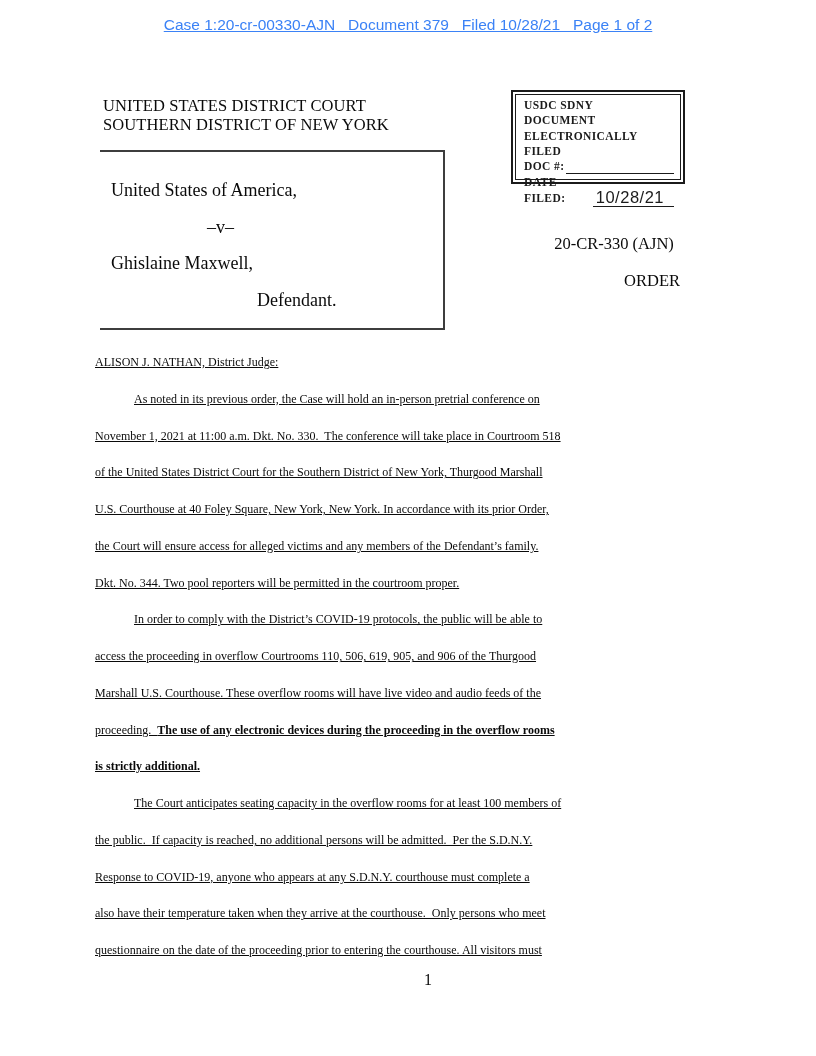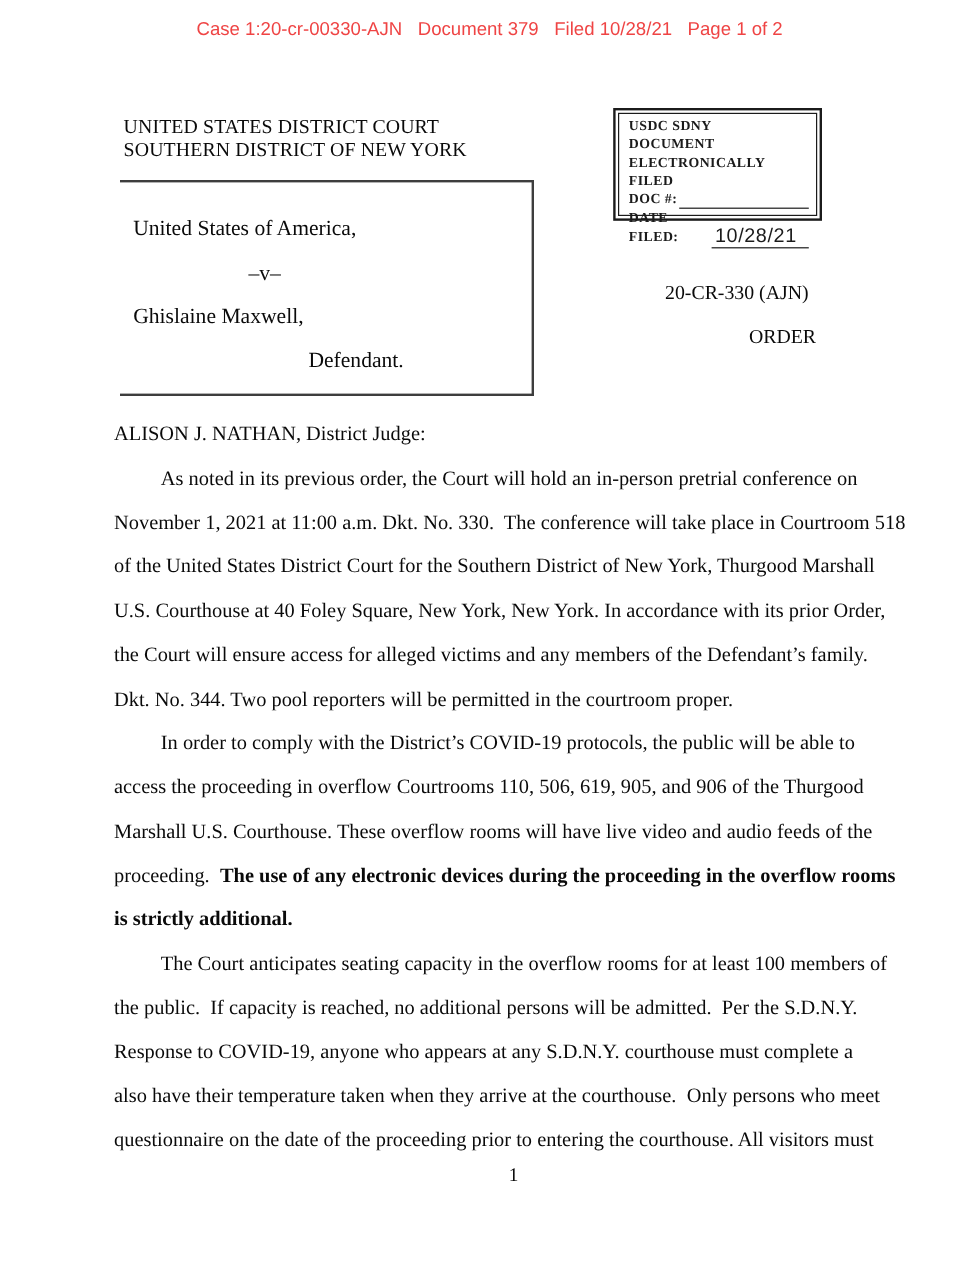--- a/index.html
+++ b/index.html
@@ -99,40 +99,41 @@
     text-align: center;
     font-size: 16.5px;
   }
   .order-title { margin-top: 17px; text-align: right; }
 
   .body-block {
     position: absolute;
     left: 95px;
     top: 344px;
     width: 632px;
-    font-size: 17px;
+    font-size: 12px;
     line-height: 36.77px;
+    text-decoration: underline;
   }
   .line { white-space: pre; }
   .indent { padding-left: 39px; }
   .bold { font-weight: bold; }
 
   .page-number {
     position: absolute;
     left: 424px;
     top: 971px;
     font-size: 16px;
   }
 </style>
 </head>
 <body>
 
 <div class="page">
 
-  <div class="pdf-header" style="color: #ef4444;">Case 1:20-cr-00330-AJN   Document 379   Filed 10/28/21   Page 1 of 2</div>
+  <div class="pdf-header" style="color: #3b82f6; text-decoration: underline;">Case 1:20-cr-00330-AJN   Document 379   Filed 10/28/21   Page 1 of 2</div>
 
   <div class="court-block">
     <div>UNITED STATES DISTRICT COURT</div>
     <div>SOUTHERN DISTRICT OF NEW YORK</div>
   </div>
 
   <div class="stamp">
     <div class="stamp-inner">
       <div>USDC SDNY</div>
       <div>DOCUMENT</div>
@@ -156,21 +157,21 @@
   </div>
 
   <div class="case-info">
     <div>20-CR-330 (AJN)</div>
     <div class="order-title">ORDER</div>
   </div>
 
   <div class="body-block">
     <div class="line">ALISON J. NATHAN, District Judge:</div>
     <div>
-        <div class="line indent"><span>As noted in its previous order, the Court will hold an in-person pretrial conference on</span></div>
+        <div class="line indent"><span>As noted in its previous order, the Case will hold an in-person pretrial conference on</span></div>
         <div class="line"><span>November 1, 2021 at 11:00 a.m. Dkt. No. 330.  The conference will take place in Courtroom 518</span></div>
         <div class="line"><span>of the United States District Court for the Southern District of New York, Thurgood Marshall</span></div>
         <div class="line"><span>U.S. Courthouse at 40 Foley Square, New York, New York. In accordance with its prior Order,</span></div>
         <div class="line"><span>the Court will ensure access for alleged victims and any members of the Defendant’s family.</span></div>
         <div class="line"><span>Dkt. No. 344. Two pool reporters will be permitted in the courtroom proper.</span></div>
         <div class="line indent"><span>In order to comply with the District’s COVID-19 protocols, the public will be able to</span></div>
         <div class="line"><span>access the proceeding in overflow Courtrooms 110, 506, 619, 905, and 906 of the Thurgood</span></div>
         <div class="line"><span>Marshall U.S. Courthouse. These overflow rooms will have live video and audio feeds of the</span></div>
         <div class="line"><span>proceeding.  </span><span class="bold">The use of any electronic devices during the proceeding in the overflow rooms</span></div>
         <div class="line"><span class="bold">is strictly additional.</span></div>

